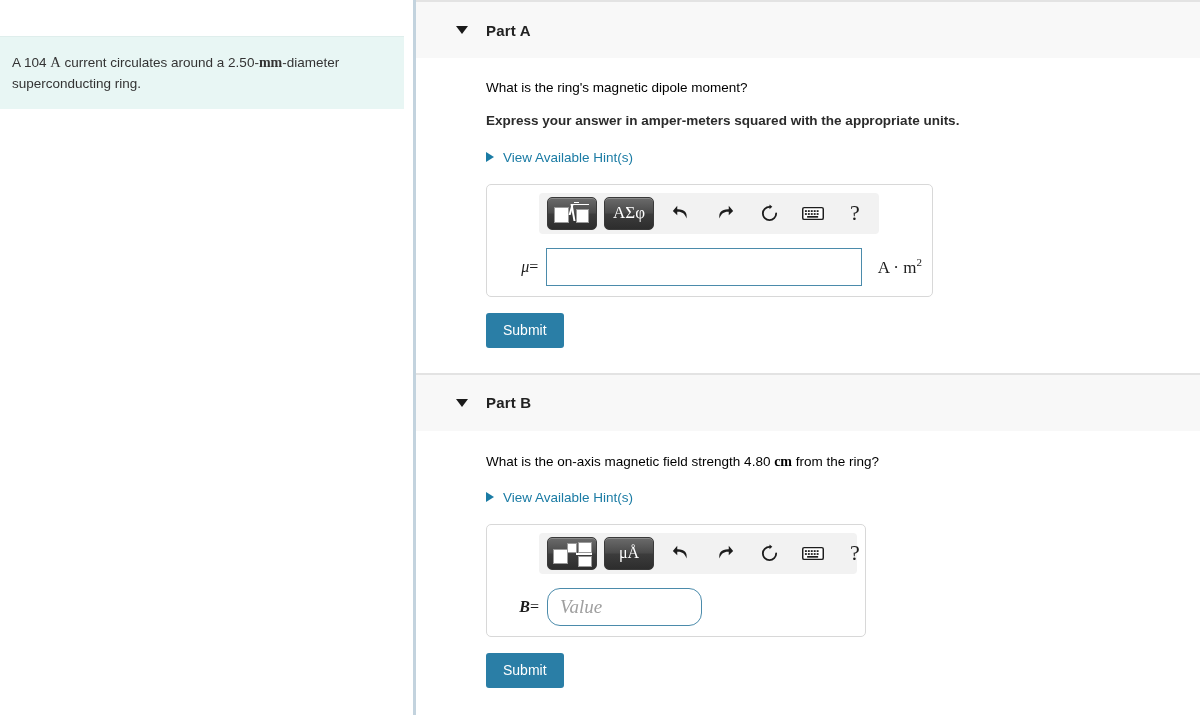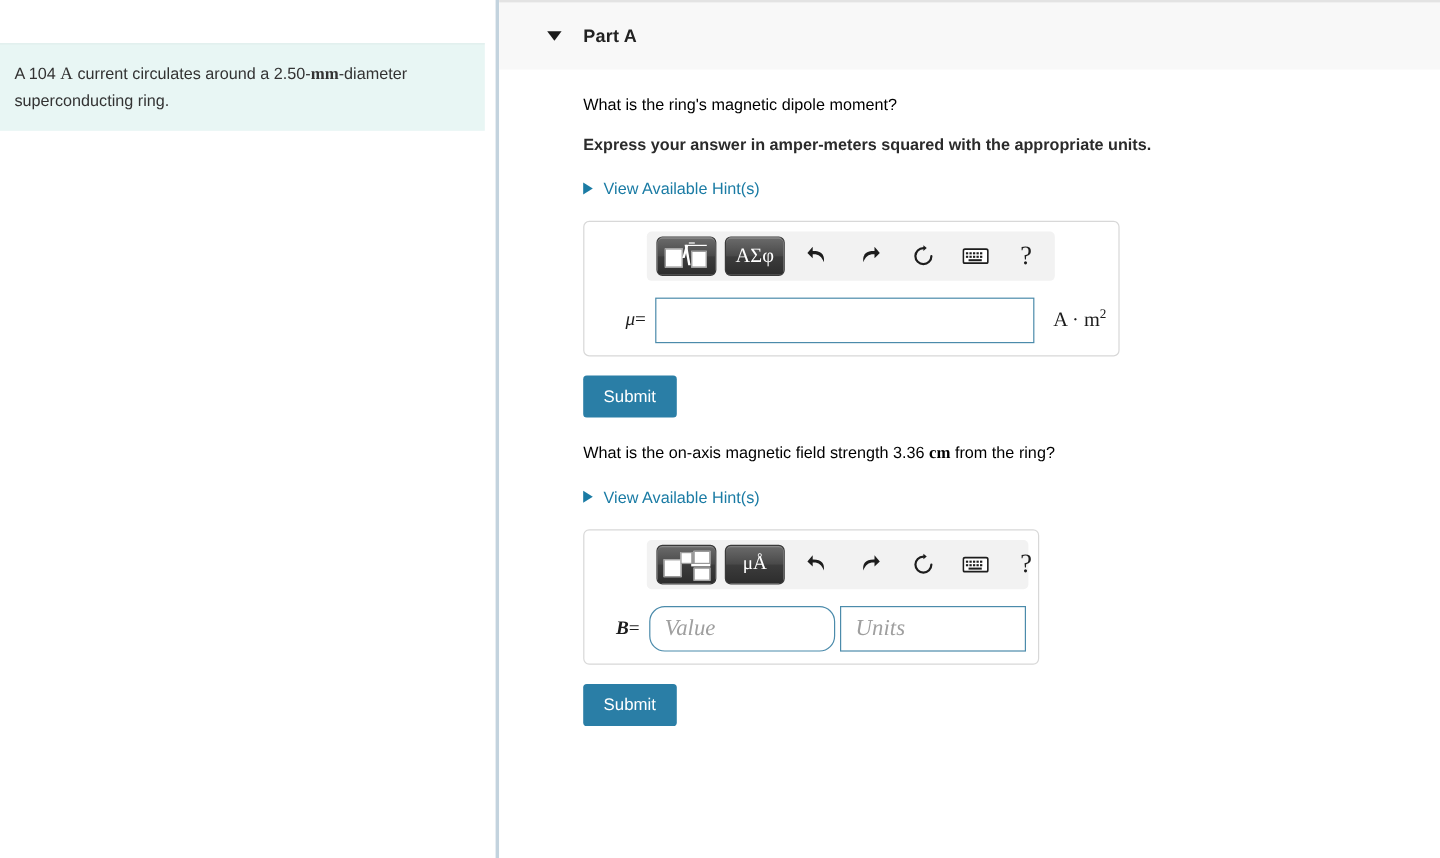--- a/index.html
+++ b/index.html
@@ -358,23 +358,27 @@
           <input class="ans-input input-a" type="text" value="" style="">
           <div class="unit-label"><span>A · m</span><sup>2</sup></div>
         </div>
       </div>
 
       <div>
         <button class="submit-btn">Submit</button>
       </div>
     </div>
 
+    <div class="part-header" style="margin-top:25px;">
+      <div class="collapse-tri"></div>
+      <div class="part-title">Part B</div>
+    </div>
 
     <div class="part-body">
-      <div class="q-text"><span>What is the on-axis magnetic field strength 3.36 </span><span class="serif-bold">cm</span><span> from the ring?</span></div>
+      <div class="q-text"><span>What is the on-axis magnetic field strength 4.80 </span><span class="serif-bold">cm</span><span> from the ring?</span></div>
 
       <div class="hint-row">
         <div class="hint-tri"></div>
         <div class="hint-label">View Available Hint(s)</div>
       </div>
 
       <div class="answer-panel panel-b">
         <div class="mathbar">
 
           <div class="tmpl-btn">
@@ -424,21 +428,20 @@
           </div>
 
           <div class="icon-btn sp-5">
             <span class="help-q">?</span>
           </div>
         </div>
 
         <div class="input-row">
           <div class="var-label"><span style="font-weight:bold;">B</span><span class="eq">=</span></div>
           <input class="ans-input input-val" type="text" placeholder="Value" style="">
-          <input class="ans-input input-units" type="text" placeholder="Units" style="">
         </div>
       </div>
 
       <div>
         <button class="submit-btn">Submit</button>
       </div>
     </div>
 
   </div>
 </div>

